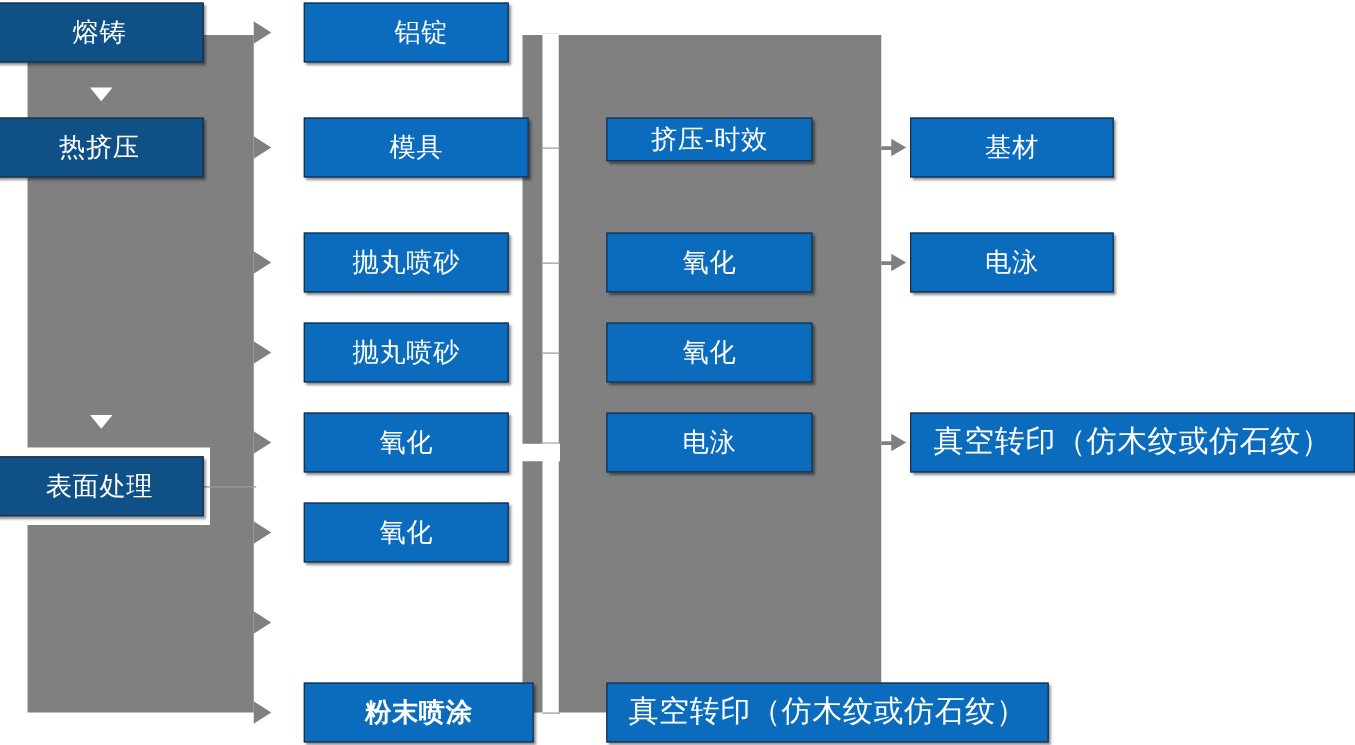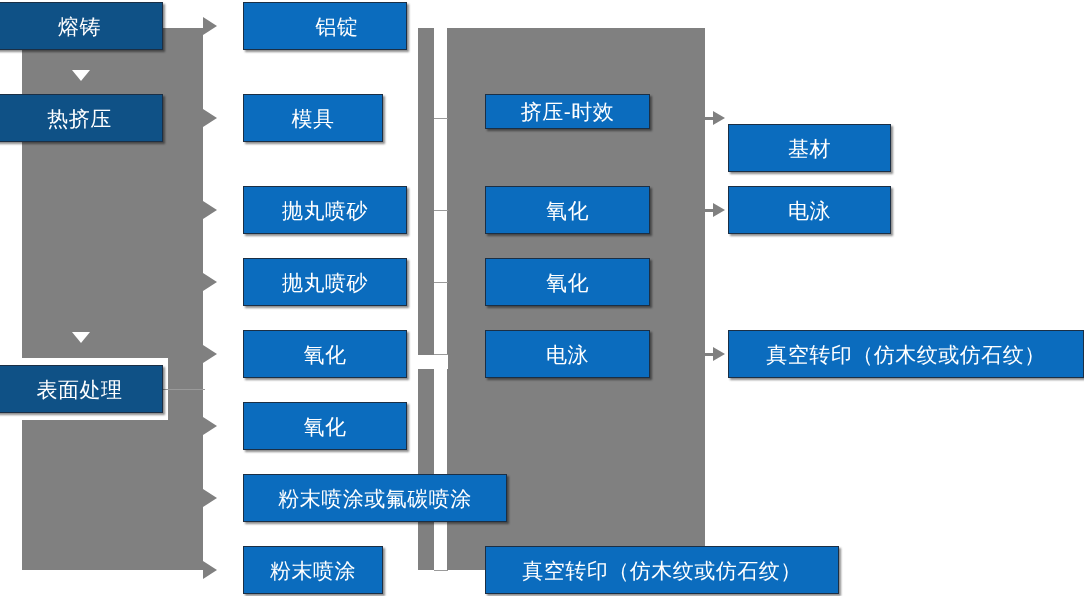--- a/index.html
+++ b/index.html
@@ -63,21 +63,21 @@
     color: #ffffff;
     font-size: 21px;
     line-height: 1;
     letter-spacing: 0.5px;
     border: 1px solid #1b2f45;
     box-shadow: 2px 2px 2px rgba(0,0,0,0.45);
     white-space: nowrap;
   }
   .node.dark  { background: #0f5186; }
   .node.light { background: #0b6cbe; }
-  .node.wide  { font-size: 21px; }
+  .node.wide  { font-size: 24px; }
 </style>
 </head>
 <body>
 
 <div id="canvas">
 
   <div class="gray" style="left:22px; top:28px; width:181px; height:542px;"></div>
 
   <div class="gray-notch" style="left:0px; top:358px; width:168px; height:62px;"></div>
 
@@ -118,31 +118,30 @@
   <div class="arrow-line" style="left:705px; top:209px; width:11px;"></div>
   <div class="arrow-sm" style="left:713px; top:203px;"></div>
   <div class="arrow-line" style="left:705px; top:353px; width:11px;"></div>
   <div class="arrow-sm" style="left:713px; top:347px;"></div>
 
   <div class="node dark" style="left:-4px; top:2px; width:167px; height:48px;">熔铸</div>
   <div class="node dark" style="left:-4px; top:94px; width:167px; height:48px;">热挤压</div>
   <div class="node dark" style="left:-4px; top:365px; width:167px; height:48px;">表面处理</div>
 
   <div class="node light" style="left:243px; top:2px; width:164px; height:48px;padding-left:24px;">铝锭</div>
-  <div class="node light" style="left:243px; top:94px; width:140px; height:48px;">模具</div>
+  <div class="node light" style="left:243px; top:94px; width:180px; height:48px;">模具</div>
   <div class="node light" style="left:243px; top:186px; width:164px; height:48px;">抛丸喷砂</div>
   <div class="node light" style="left:243px; top:258px; width:164px; height:48px;">抛丸喷砂</div>
   <div class="node light" style="left:243px; top:330px; width:164px; height:48px;">氧化</div>
   <div class="node light" style="left:243px; top:402px; width:164px; height:48px;">氧化</div>
-  <div class="node light wide" style="left:243px; top:474px; width:264px; height:48px;">粉末喷涂或氟碳喷涂</div>
-  <div class="node light" style="left:243px; top:546px; width:140px; height:48px;">粉末喷涂</div>
+  <div class="node light" style="left:243px; top:546px; width:184px; height:48px;font-weight:bold;">粉末喷涂</div>
 
   <div class="node light" style="left:485px; top:94px; width:165px; height:35px;">挤压-时效</div>
   <div class="node light" style="left:485px; top:186px; width:165px; height:48px;">氧化</div>
   <div class="node light" style="left:485px; top:258px; width:165px; height:48px;">氧化</div>
   <div class="node light" style="left:485px; top:330px; width:165px; height:48px;">电泳</div>
   <div class="node light wide" style="left:485px; top:546px; width:354px; height:48px;">真空转印（仿木纹或仿石纹）</div>
 
-  <div class="node light" style="left:728px; top:94px; width:163px; height:48px;margin-top:30px;">基材</div>
+  <div class="node light" style="left:728px; top:94px; width:163px; height:48px;">基材</div>
   <div class="node light" style="left:728px; top:186px; width:163px; height:48px;">电泳</div>
   <div class="node light wide" style="left:728px; top:330px; width:356px; height:48px;">真空转印（仿木纹或仿石纹）</div>
 
 </div>
 
 </body></html>

